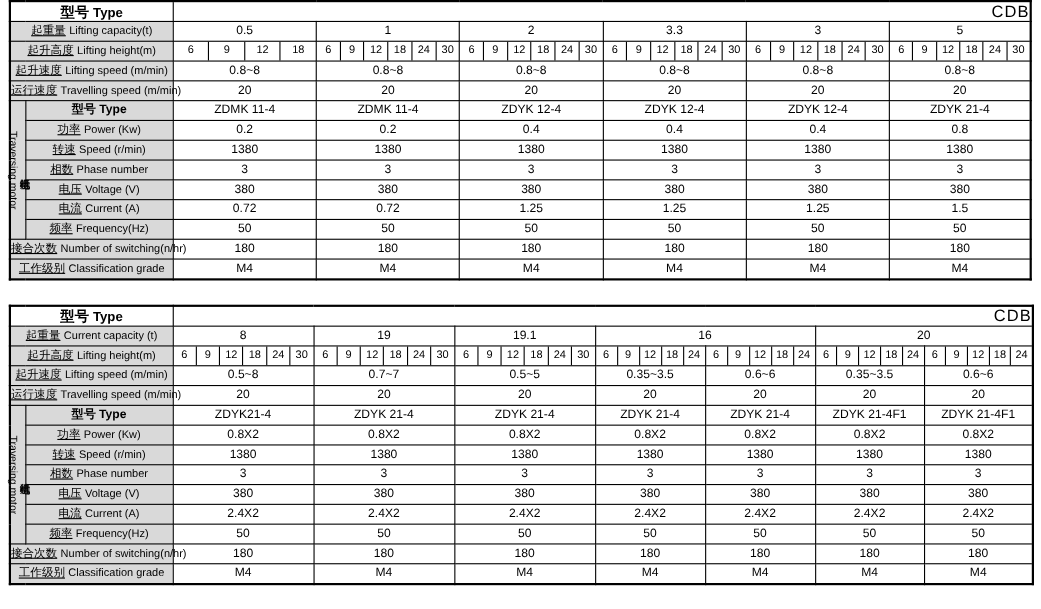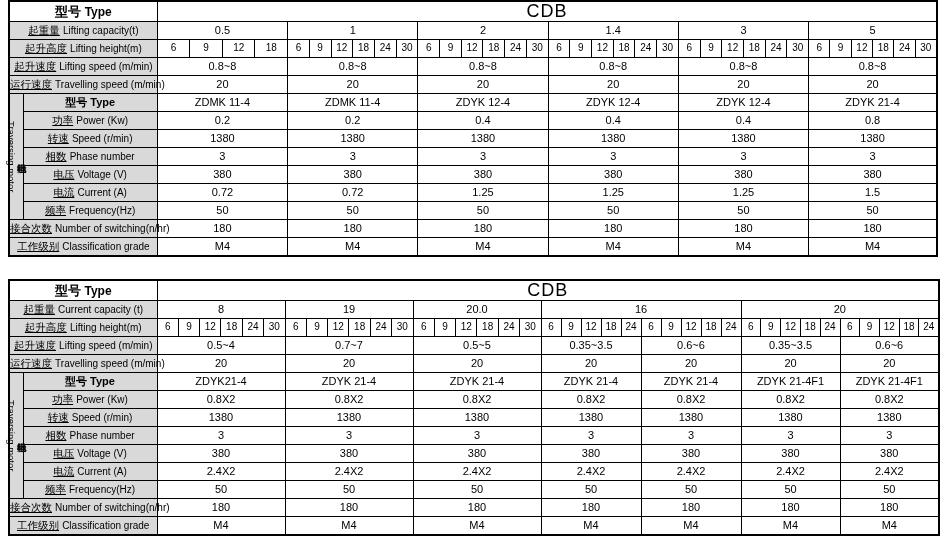--- a/index.html
+++ b/index.html
@@ -30,21 +30,21 @@
   }
   
   .hdr td{
     background:#d9d9d9;
     font-weight:bold;
     height:22px;
   }
   .hdr .type-cell{font-size:13px;}
   .hdr .type-cell .cn{font-size:13px;font-weight:bold;}
   .hdr .type-cell .en{font-size:12px;font-weight:bold;}
-  .hdr .cdb{font-size:18px;letter-spacing:1px;}
+  .hdr .cdb{font-size:15px;letter-spacing:1px;text-align:right;}
   .label{
     text-align:right;
     padding-right:4px;
     white-space:nowrap;
     font-size:10px;
   }
   .label .cn{font-size:10.5px;text-decoration:underline;}
   .label .en{font-size:10px;margin-top:13px;}
   .sub-hdr td{background:#d9d9d9;font-weight:bold;}
   .sub-hdr .mlabel{font-size:11px;font-weight:bold;text-align:center;}
@@ -108,21 +108,21 @@
       </tr>
 
       <tr>
         <td colspan="2" class="label grey">
           <span class="cn">起重量</span>
           <span class="en">Lifting capacity(t)</span>
         </td>
         <td>0.5</td>
         <td>1</td>
         <td>2</td>
-        <td>1.4</td>
+        <td>3.3</td>
         <td>3</td>
         <td>5</td>
       </tr>
 
       <tr>
         <td colspan="2" class="label grey">
           <span class="cn">起升高度</span>
           <span class="en">Lifting height(m)</span>
         </td>
         <td class="hgt">
@@ -359,21 +359,21 @@
         <td colspan="7" class="cdb">CDB</td>
       </tr>
 
       <tr>
         <td colspan="2" class="label grey">
           <span class="cn">起重量</span>
           <span class="en">Current capacity (t)</span>
         </td>
         <td>8</td>
         <td>19</td>
-        <td>20.0</td>
+        <td>19.1</td>
         <td colspan="2">16</td>
         <td colspan="2">20</td>
       </tr>
 
       <tr>
         <td colspan="2" class="label grey">
           <span class="cn">起升高度</span>
           <span class="en">Lifting height(m)</span>
         </td>
         <td class="hgt">
@@ -442,21 +442,21 @@
               <span>24</span>
             </div>
           </td>
       </tr>
 
       <tr>
         <td colspan="2" class="label grey">
           <span class="cn">起升速度</span>
           <span class="en">Lifting speed (m/min)</span>
         </td>
-        <td>0.5~4</td>
+        <td>0.5~8</td>
         <td>0.7~7</td>
         <td>0.5~5</td>
         <td>0.35~3.5</td>
         <td>0.6~6</td>
         <td>0.35~3.5</td>
         <td>0.6~6</td>
       </tr>
 
       <tr>
         <td colspan="2" class="label grey">

